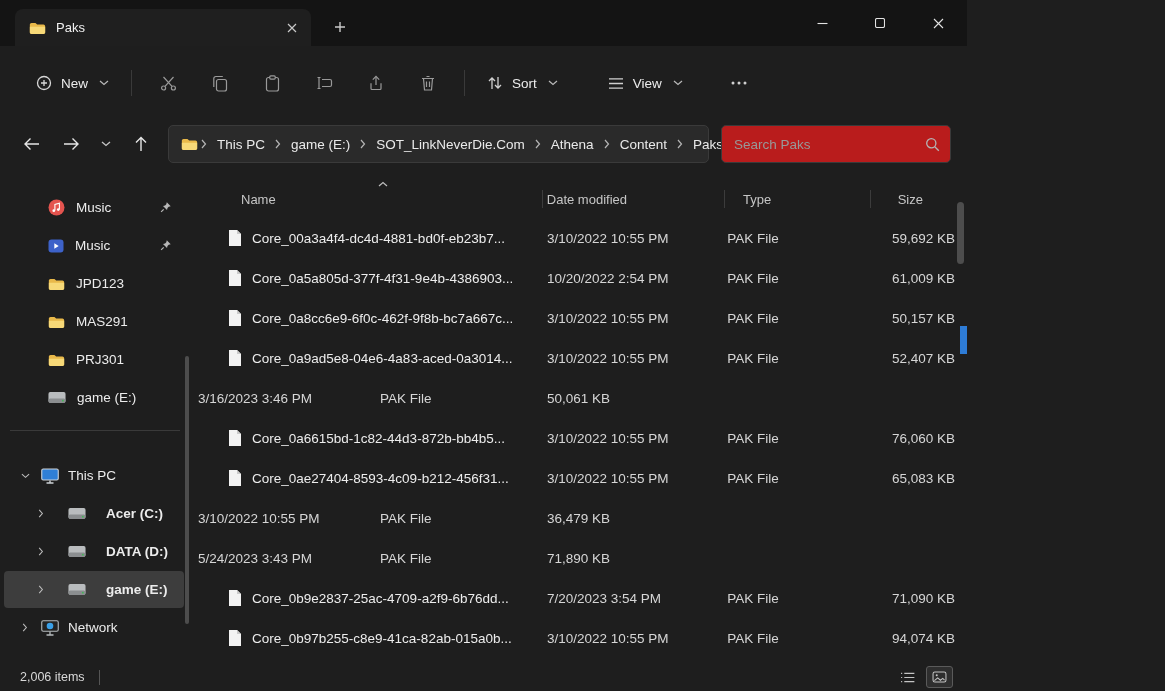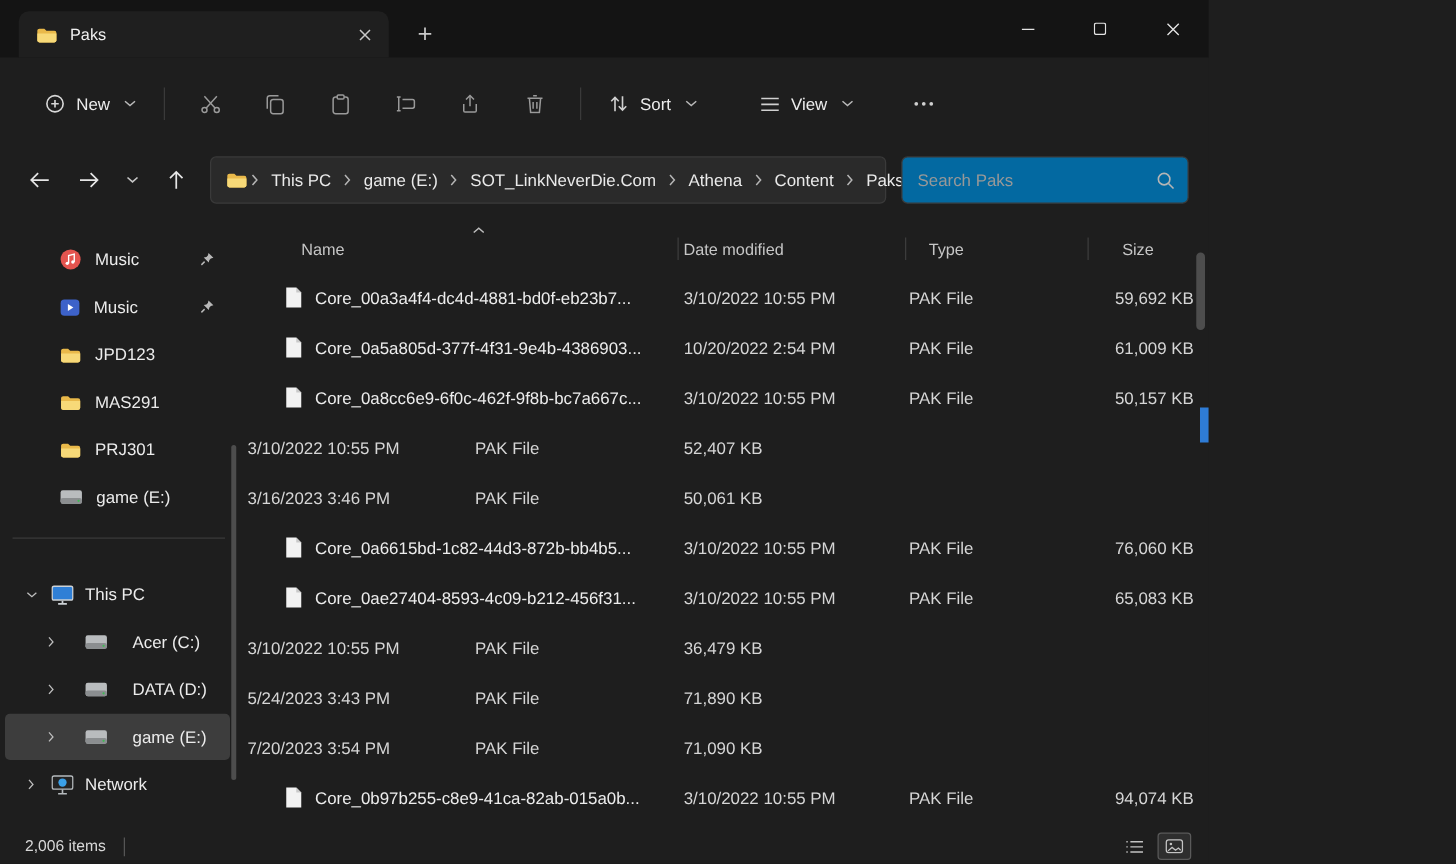--- a/index.html
+++ b/index.html
@@ -27,32 +27,32 @@
 
   
   .addressbar { height:72px; display:flex; align-items:center; padding:16px 16px 16px 12px; flex-shrink:0; gap:2px; }
   .nav-btn { width:38px; height:38px; display:flex; align-items:center; justify-content:center; border-radius:4px; color:#e6e6e6; }
   .nav-btn.small { width:28px; color:#c6c6c6; }
   .breadcrumb-bar { flex:1; height:38px; background:#2a2a2a; border:1px solid #3a3a3a; border-radius:5px; display:flex; align-items:center; padding:0 6px 0 12px; margin:0 6px 0 6px; min-width:0; }
   .crumb { padding:5px 7px; font-size:13.5px; color:#eaeaea; border-radius:4px; white-space:nowrap; }
   .crumb-sep { color:#b5b5b5; display:flex; align-items:center; padding:0 3px; }
   .bar-right { margin-left:auto; display:flex; align-items:center; gap:6px; }
   .bar-icon-btn { width:30px; height:30px; display:flex; align-items:center; justify-content:center; border-radius:4px; color:#cfcfcf; }
-  .search-box { width:230px; height:38px; background:#0369a1; border:1px solid #3a3a3a; border-radius:5px; display:flex; align-items:center; padding:0 10px 0 12px; margin-left:4px; }
+  .search-box { width:230px; height:38px; background:#b91c1c; border:1px solid #3a3a3a; border-radius:5px; display:flex; align-items:center; padding:0 10px 0 12px; margin-left:4px; }
   .search-box input { flex:1; min-width:0; background:transparent; border:none; outline:none; color:#e8e8e8; font-size:13.5px; font-family:inherit; }
   .search-box input::placeholder { color:#989898; }
   .search-box .mag { color:#b5b5b5; }
 
   
   .content { flex:1; display:flex; min-height:0; position:relative; }
 
   .sidebar { width:190px; flex-shrink:0; padding-top:8px; position:relative; font-size:13.5px; }
   .side-item { height:37px; display:flex; align-items:center; gap:11px; margin:1px 6px 1px 4px; padding-left:44px; border-radius:4px; position:relative; white-space:nowrap; }
   .side-item.tree-root { padding-left:14px; gap:9px; }
-  .side-item.tree-child { padding-left:30px; gap:20px; }
+  .side-item.tree-child { padding-left:30px; gap:20px;font-weight:bold; }
   .side-item .twisty { width:14px; display:flex; justify-content:center; color:#bdbdbd; }
   .side-item.selected { background:#3d3d3d; }
   .side-item .pin { position:absolute; right:12px; top:12px; }
   .side-sep { height:1px; background:#3a3a3a; margin:14px 10px 26px 10px; }
   .side-scrollbar { position:absolute; right:1px; top:176px; width:4px; height:268px; background:#4d4d4d; border-radius:2px; }
 
   .filearea { flex:1; min-width:0; display:flex; flex-direction:column; position:relative; }
   .list-header { height:38px; display:flex; align-items:center; position:relative; color:#c6c6c6; font-size:13px; flex-shrink:0; }
   .hcell { display:flex; align-items:center; }
   .hcell.c-name { width:352px; padding-left:51px; }
@@ -516,20 +516,29 @@
                 </svg>
       </span>
       <span>Core_0a8cc6e9-6f0c-462f-9f8b-bc7a667c...</span>
     </span>
     <span class="cell c-date">3/10/2022 10:55 PM</span>
     <span class="cell c-type">PAK File</span>
     <span class="cell c-size">50,157 KB</span>
   </div>
 
   <div class="row">
+    <span class="cell c-name">
+      <span>
+        <svg width="14" height="18" viewBox="0 0 14 18">
+                  <path d="M1 1h8l4 4v12H1z" fill="#f2f2f2"></path>
+                  <path d="M9 1l4 4H9z" fill="#c9c9c9"></path>
+                </svg>
+      </span>
+      <span>Core_0a9ad5e8-04e6-4a83-aced-0a3014...</span>
+    </span>
     <span class="cell c-date">3/10/2022 10:55 PM</span>
     <span class="cell c-type">PAK File</span>
     <span class="cell c-size">52,407 KB</span>
   </div>
 
   <div class="row">
     <span class="cell c-date">3/16/2023 3:46 PM</span>
     <span class="cell c-type">PAK File</span>
     <span class="cell c-size">50,061 KB</span>
   </div>
@@ -570,20 +579,29 @@
     <span class="cell c-size">36,479 KB</span>
   </div>
 
   <div class="row">
     <span class="cell c-date">5/24/2023 3:43 PM</span>
     <span class="cell c-type">PAK File</span>
     <span class="cell c-size">71,890 KB</span>
   </div>
 
   <div class="row">
+    <span class="cell c-name">
+      <span>
+        <svg width="14" height="18" viewBox="0 0 14 18">
+                  <path d="M1 1h8l4 4v12H1z" fill="#f2f2f2"></path>
+                  <path d="M9 1l4 4H9z" fill="#c9c9c9"></path>
+                </svg>
+      </span>
+      <span>Core_0b9e2837-25ac-4709-a2f9-6b76dd...</span>
+    </span>
     <span class="cell c-date">7/20/2023 3:54 PM</span>
     <span class="cell c-type">PAK File</span>
     <span class="cell c-size">71,090 KB</span>
   </div>
 
   <div class="row">
     <span class="cell c-name">
       <span>
         <svg width="14" height="18" viewBox="0 0 14 18">
                   <path d="M1 1h8l4 4v12H1z" fill="#f2f2f2"></path>

